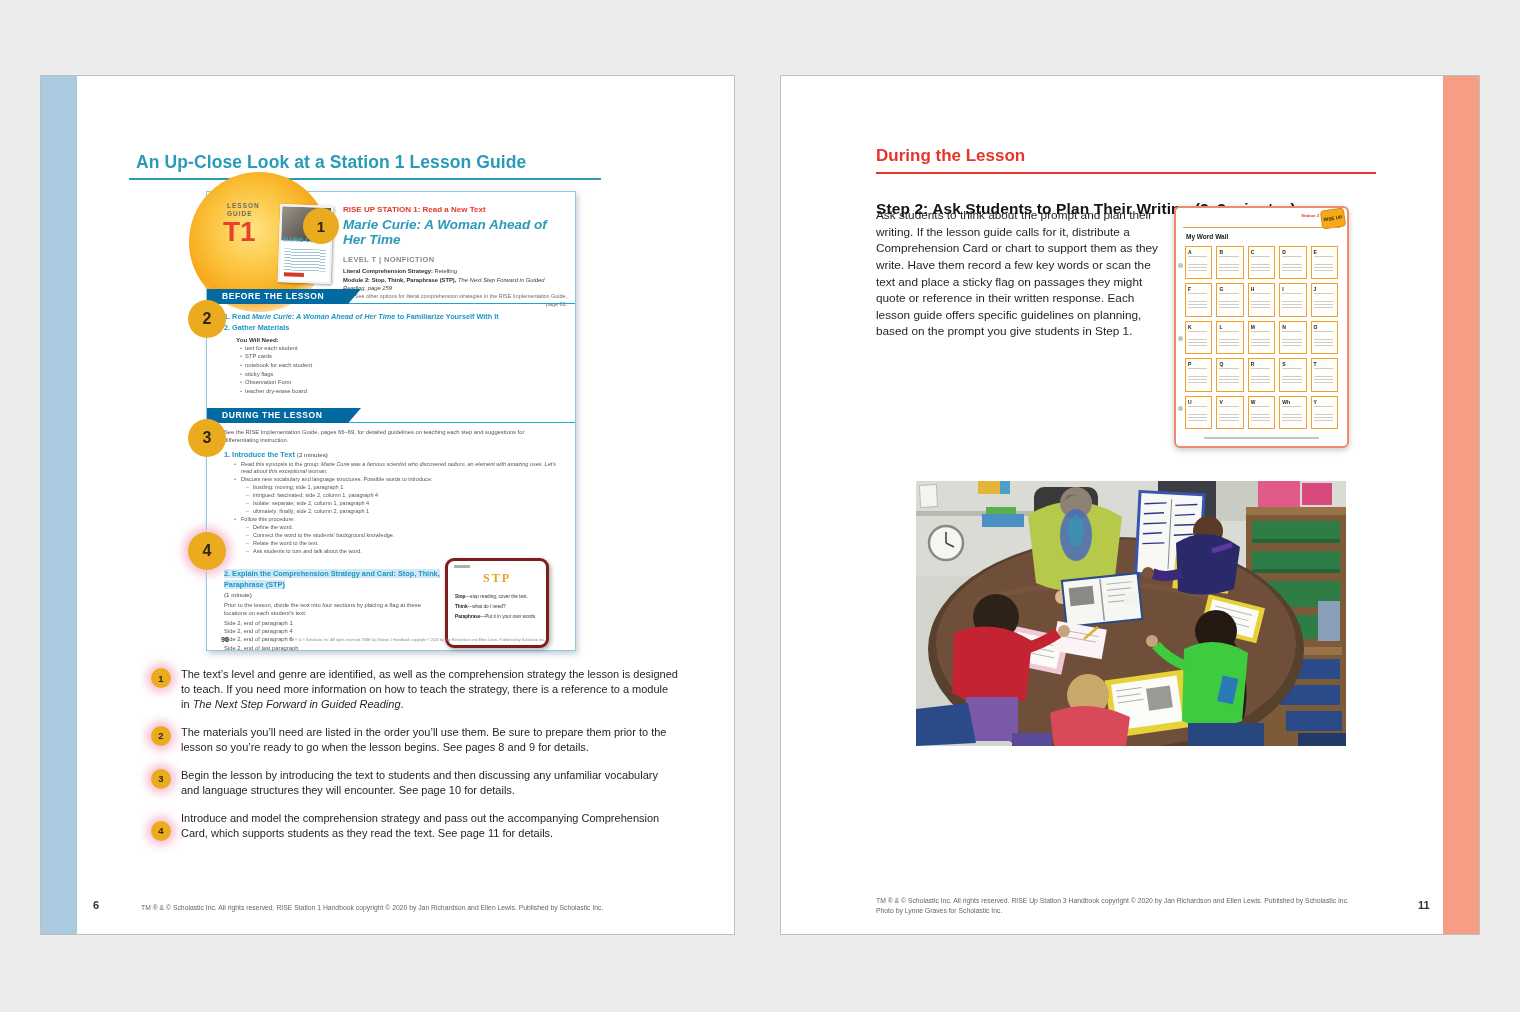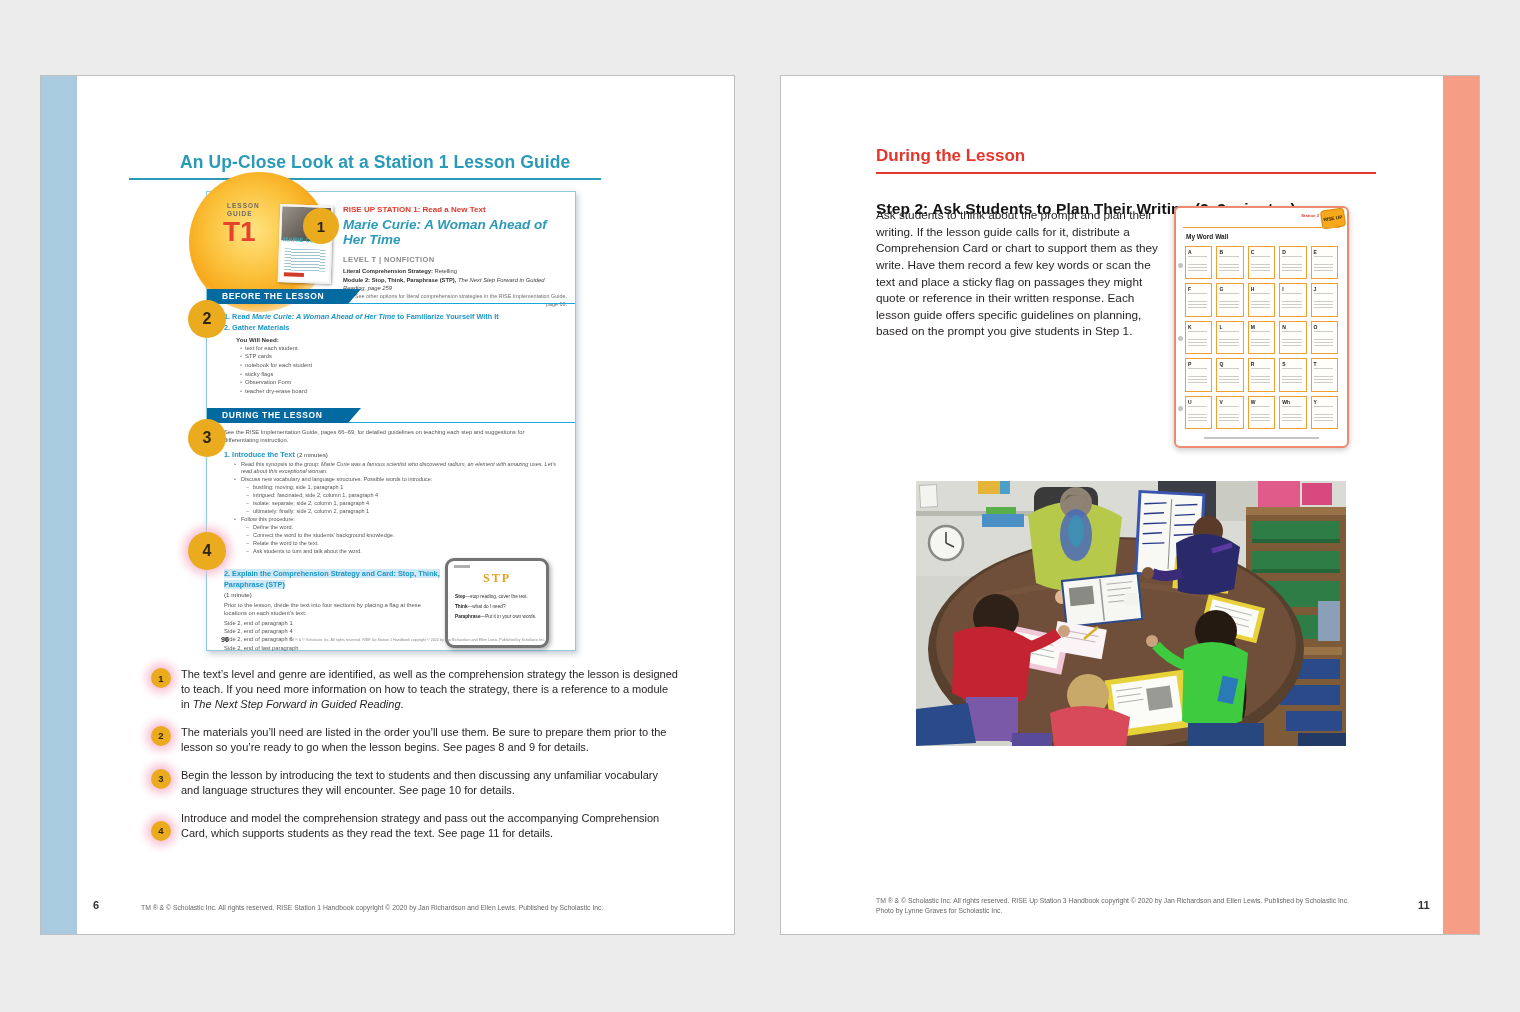--- a/index.html
+++ b/index.html
@@ -7,21 +7,21 @@
   body { background:#ececec; font-family:"Liberation Sans", sans-serif; position:relative; overflow:hidden; color:#231f20; }
 
   .page { position:absolute; top:75px; height:860px; background:#fff; border:1px solid #bfbfbf; }
   .page-left  { left:40px;  width:695px; }
   .page-right { left:780px; width:700px; }
   .edge-strip { position:absolute; top:0; bottom:0; width:36px; }
   .strip-blue   { left:0; background:#a9cadf; }
   .strip-salmon { right:0; background:#f59e85; }
 
   
-  .lp-title { position:absolute; left:95px; top:76px; font-size:17.5px; font-weight:bold; color:#2a9ab9; letter-spacing:.1px;margin-left:44px; }
+  .lp-title { position:absolute; left:95px; top:76px; font-size:17.5px; font-weight:bold; color:#2a9ab9; letter-spacing:.1px; }
   .lp-rule  { position:absolute; left:88px; top:102px; width:472px; height:2px; background:#2a9ab9; }
 
   .lg-card { position:absolute; left:165px; top:115px; width:370px; height:460px; background:#fff;
              border:1px solid #8fcadd; box-shadow:2px 3px 6px rgba(90,110,140,.35); }
 
   .lg-sun { position:absolute; left:-18px; top:-20px; width:140px; height:140px; border-radius:50%;
             background:radial-gradient(circle at 45% 42%, #ffe482 0%, #fbc13a 40%, #f7a81b 62%, rgba(247,168,27,.25) 78%, rgba(255,255,255,0) 85%); }
   .lg-logo-small { position:absolute; left:20px; top:10px; font-size:6.5px; font-weight:bold; color:#6a6a6a; letter-spacing:1px; line-height:8px; }
   .lg-logo-code  { position:absolute; left:16px; top:24px; font-size:28px; font-weight:bold; color:#e5432e; }
   .lg-cover { position:absolute; left:72px; top:13px; width:53px; height:78px; background:#fff; border:2px solid #f2f2f2;
@@ -66,21 +66,21 @@
   .lg-time { font-weight:normal; font-style:normal; color:#444; font-size:6.2px; }
   .lgb { font-size:5.5px; color:#555; line-height:1.45; display:flex; }
   .lgb .bmark { width:7px; flex:0 0 7px; color:#777; }
   .lv1 { margin-left:10px; width:330px; }
   .lv2 { margin-left:22px; width:300px; }
   .lg-step2h { margin-top:12px; width:218px; }
   .lg-step2h .hl { background:#cfe9f6; }
   .lg-p2 { margin-top:3px; font-size:5.8px; color:#555; line-height:1.45; width:212px; }
 
   .stp-card { position:absolute; left:238px; top:366px; width:104px; height:90px; background:#fff;
-              border:3px solid #737373; border-radius:9px; box-shadow:1.5px 2px 4px rgba(0,0,0,.3); }
+              border:3px solid #7f1d1d; border-radius:9px; box-shadow:1.5px 2px 4px rgba(0,0,0,.3); }
   .stp-module { position:absolute; left:6px; top:4px; width:16px; height:3px; background:#b0b0b0; }
   .stp-title { margin-top:10px; text-align:center; font-family:"Liberation Serif", serif; font-size:12px; font-weight:bold; color:#e8a020; letter-spacing:2px; }
   .stp-lines { margin:6px 7px 0; font-size:4.7px; color:#333; line-height:2.1; }
   .stp-lines b { color:#222; }
 
   .lg-pageno { position:absolute; left:14px; bottom:7px; font-size:7px; font-weight:bold; color:#333; }
   .lg-footer { position:absolute; left:60px; bottom:8px; width:300px; font-size:3.7px; color:#888; text-align:center; }
 
   .annos { position:absolute; left:110px; top:591px; width:528px; }
   .anno { display:flex; gap:10px; margin-bottom:13px; }

